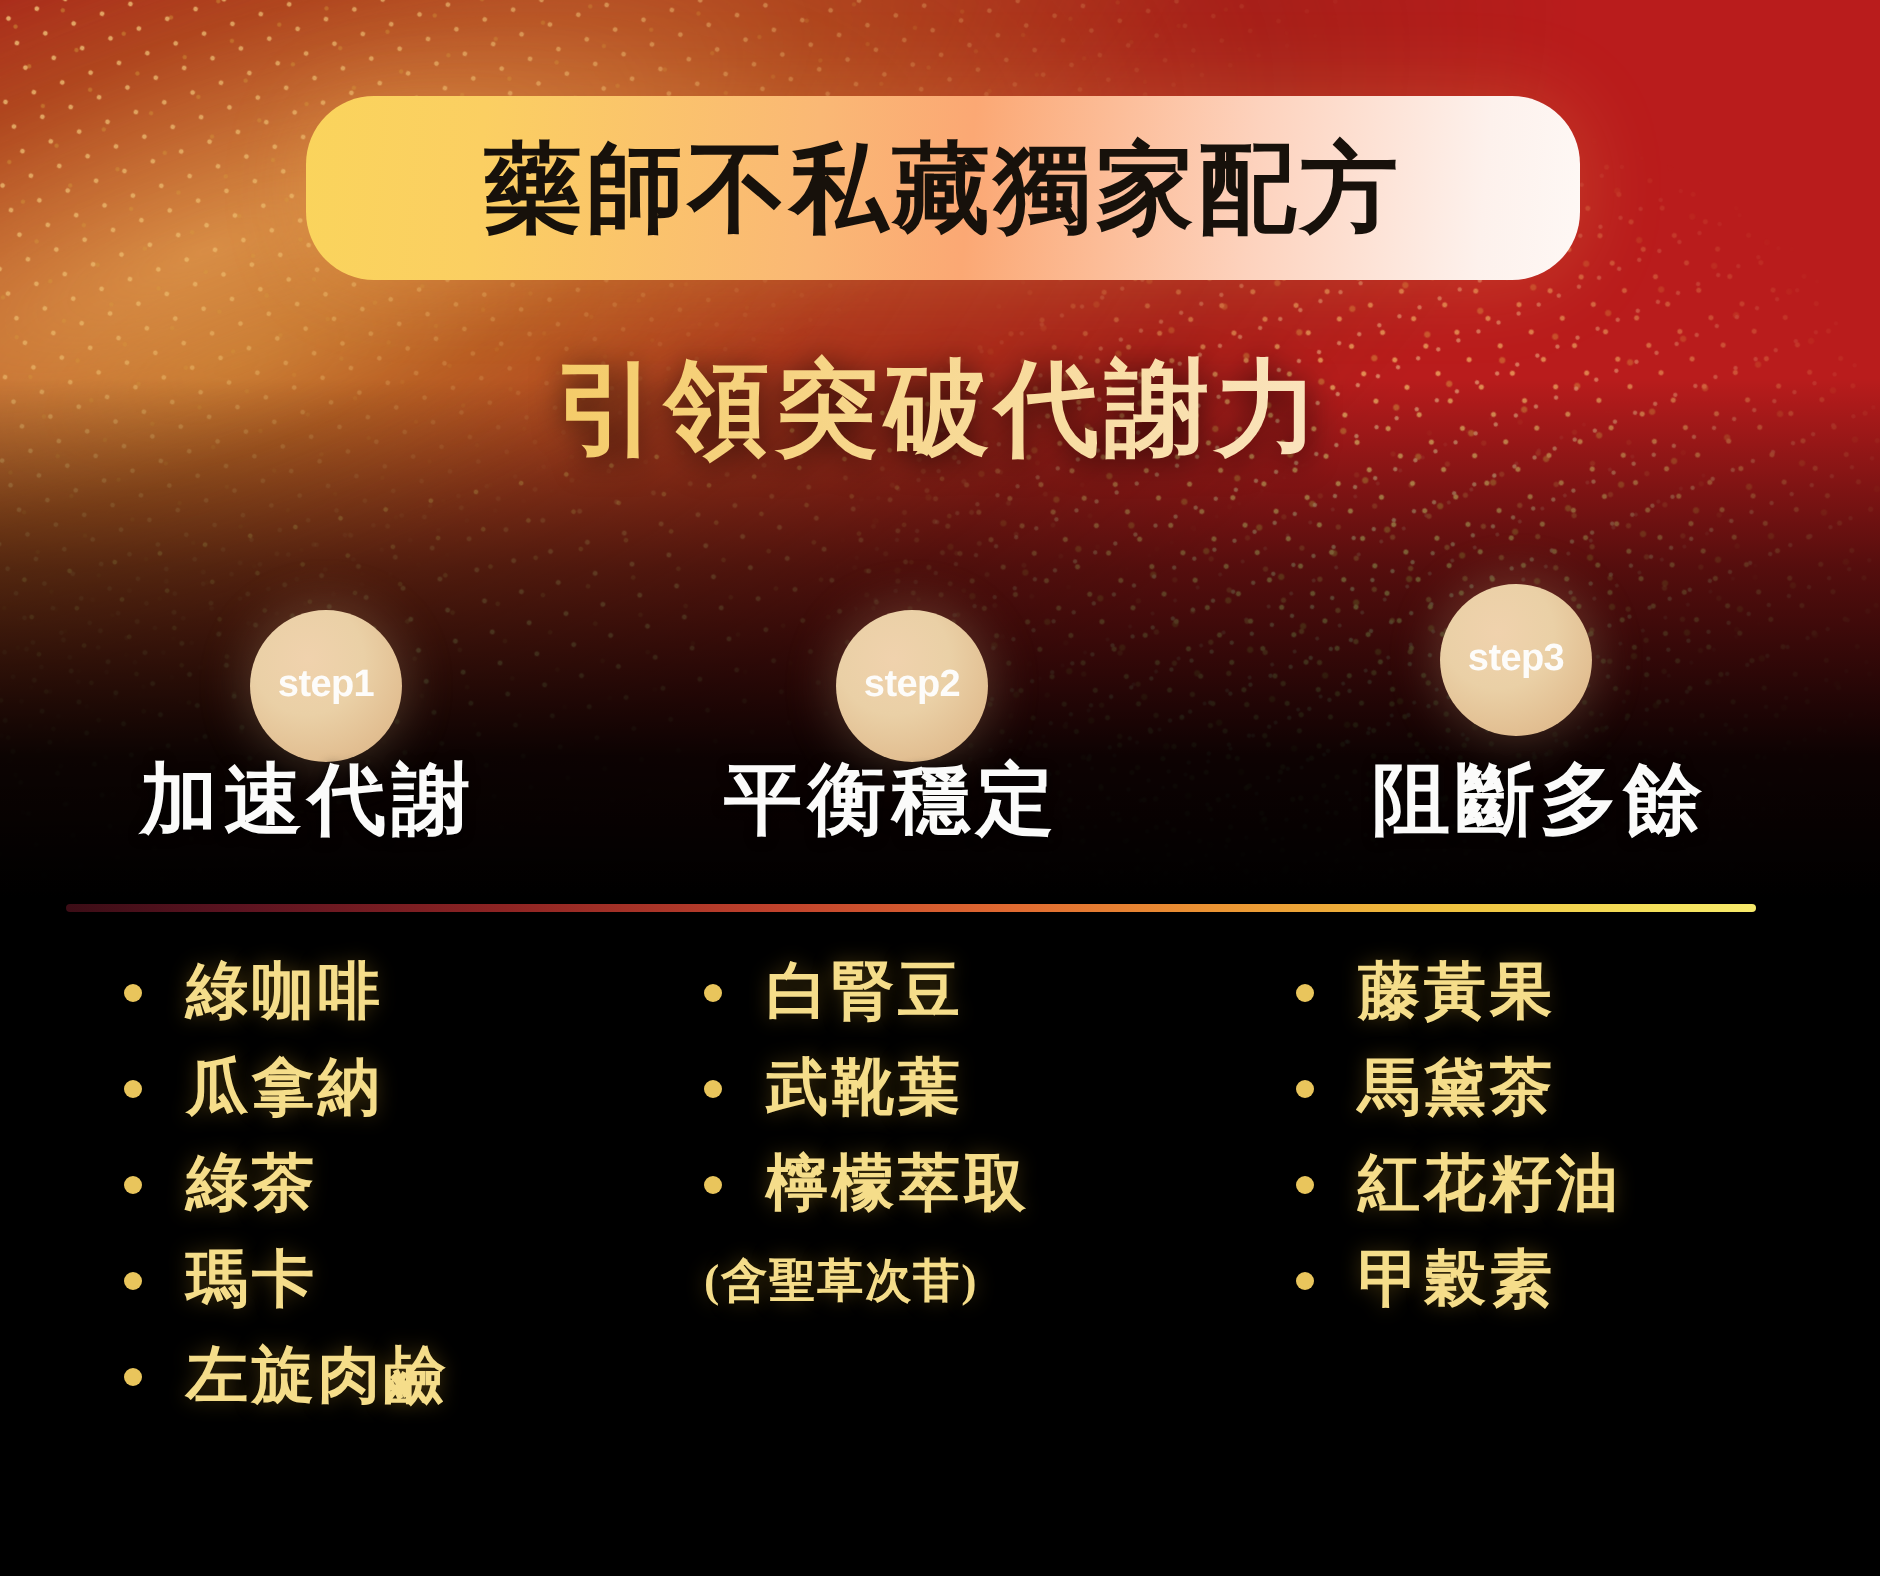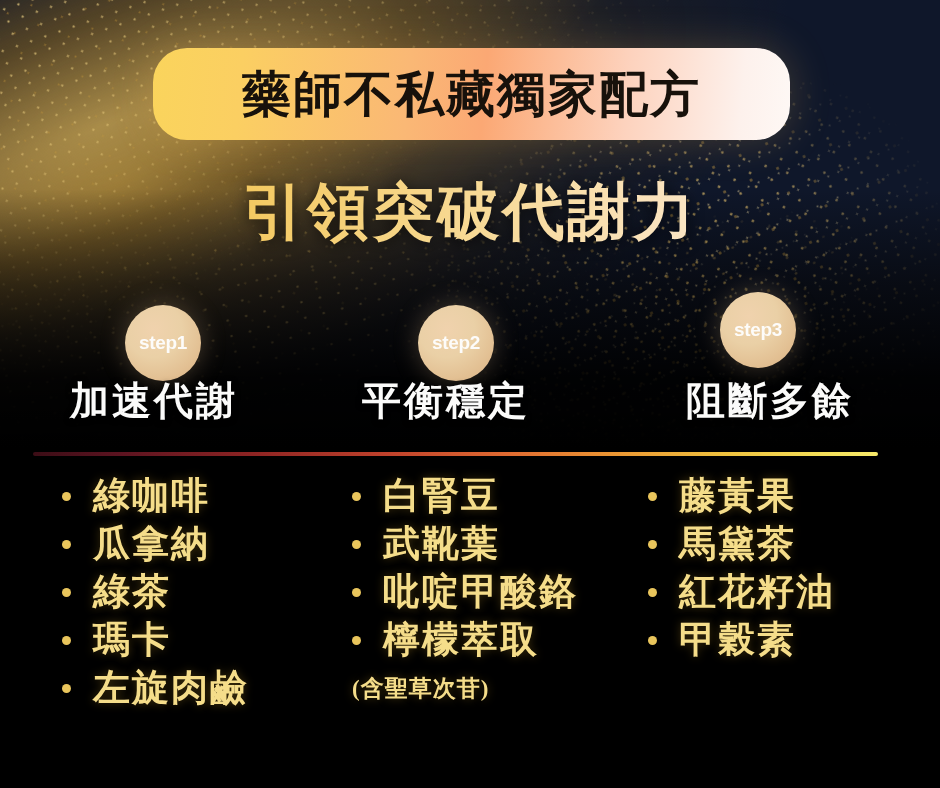--- a/index.html
+++ b/index.html
@@ -6,21 +6,21 @@
 
   html, body {
     width:940px; height:788px;
     background:#000;
     overflow:hidden;
   }
 
   #poster {
     position:relative;
     width:940px; height:788px;
-    background:#0f172a;
+    background:#b91c1c;
     overflow:hidden;
     font-family:"Liberation Sans", sans-serif;
   }
 
   
   .bg-layer { position:absolute; inset:0; pointer-events:none; }
 
   .ribbon {
     position:absolute;
     border-radius:50%;
@@ -190,21 +190,21 @@
     line-height:1;
     white-space:nowrap;
   }
 
   
   .subtitle {
     position:absolute;
     left:0; right:0; top:175px;
     text-align:center;
     font-family:"Liberation Serif", serif;
-    font-size:62px;
+    font-size:52px;
     font-weight:bold;
     letter-spacing:3px;
     line-height:1.2;
     white-space:nowrap;
     background:linear-gradient(97deg,
       #f0bb3e 0%,
       #f3c658 22%,
       #f7d890 48%,
       #fae3bd 70%,
       #fdeedd 88%,
@@ -289,21 +289,21 @@
   .col-2 { left:352px; width:290px; }
   .col-3 { left:648px; width:290px; }
 
   .ing-list { list-style:none; }
 
   .ing-item {
     display:flex;
     align-items:center;
     height:48px;
     font-family:"Liberation Serif", serif;
-    font-size:37px;
+    font-size:31px;
     font-weight:bold;
     color:#f5dd8a;
     letter-spacing:2px;
     white-space:nowrap;
     text-shadow:0 0 10px rgba(198,152,40,0.35);
   }
   .bullet {
     display:inline-block;
     width:9px; height:9px;
     border-radius:50%;
@@ -403,24 +403,20 @@
         <li class="ing-item">
           <span class="bullet"></span>
           <span>白腎豆</span>
         </li>
         <li class="ing-item">
           <span class="bullet"></span>
           <span>武靴葉</span>
         </li>
         <li class="ing-item">
           <span class="bullet"></span>
-          <span>吡啶甲酸鉻</span>
-        </li>
-        <li class="ing-item">
-          <span class="bullet"></span>
           <span>檸檬萃取</span>
         </li>
       </ul>
       <div class="ing-note">(含聖草次苷)</div>
     </div>
 
     <div class="col col-3">
       <ul class="ing-list">
         <li class="ing-item">
           <span class="bullet"></span>

